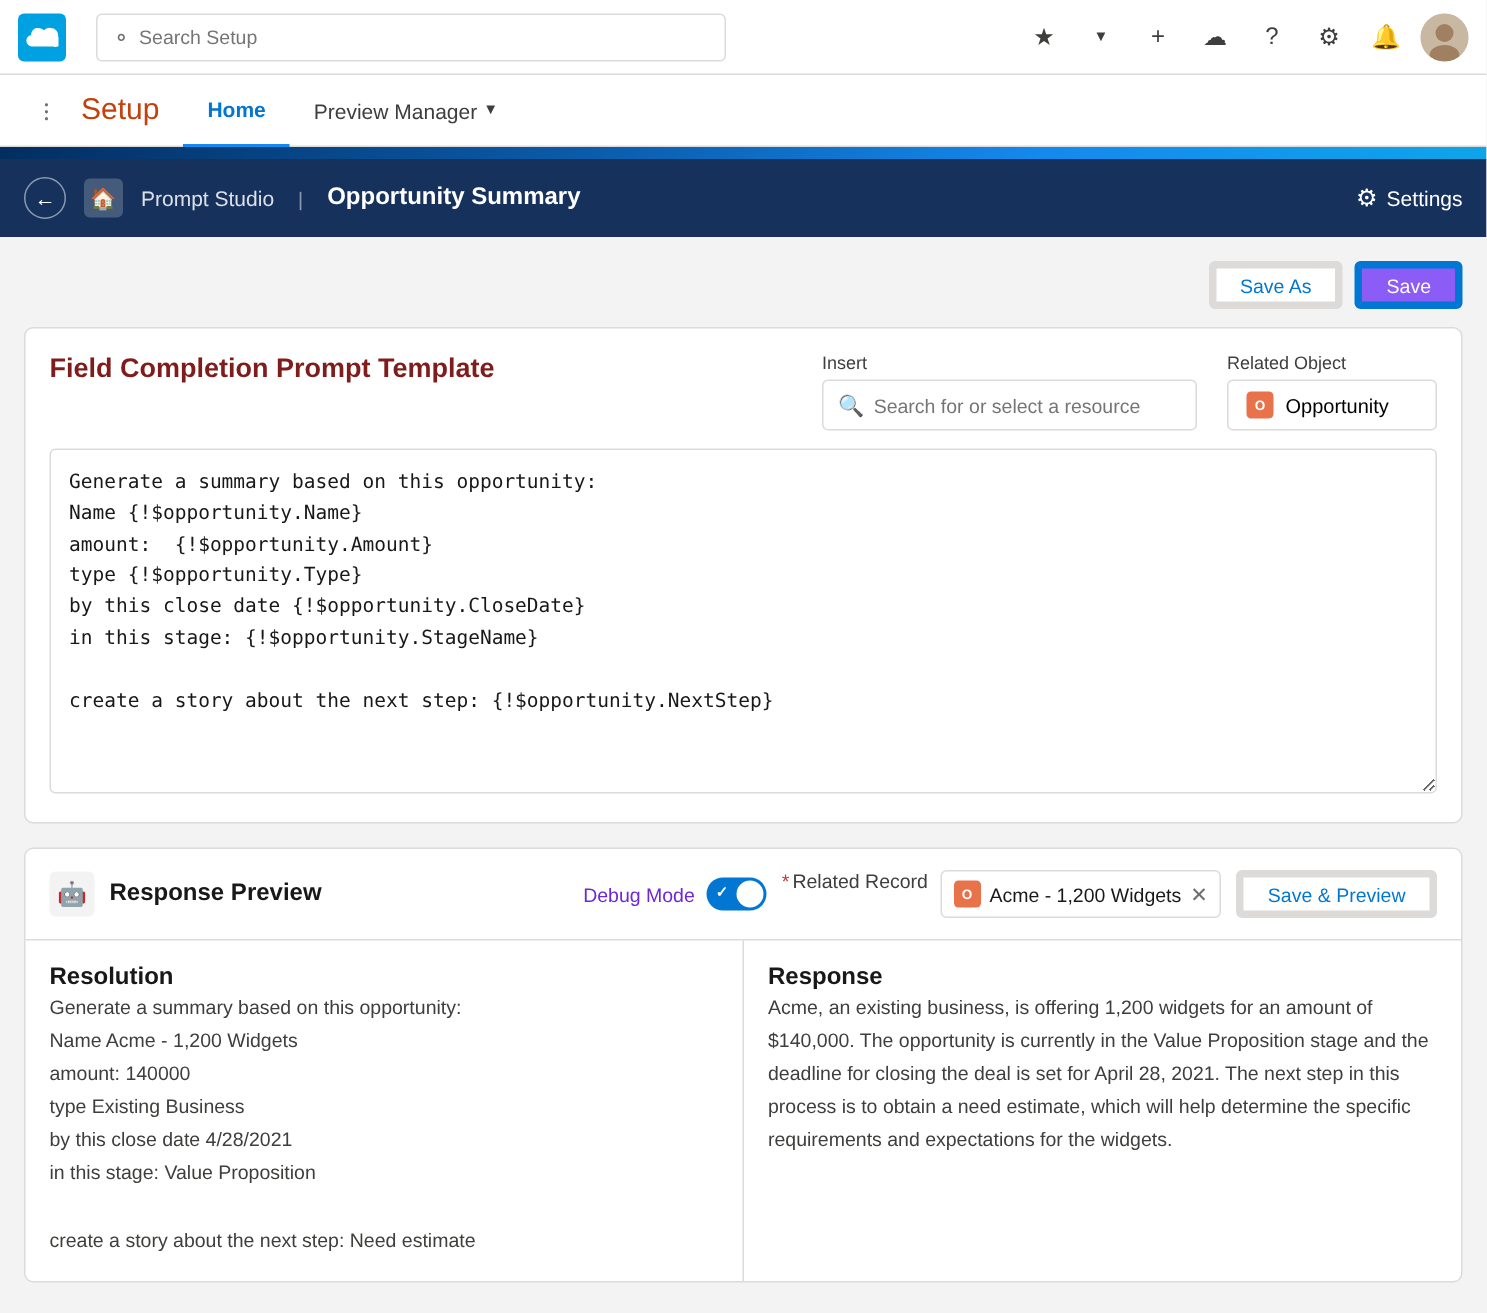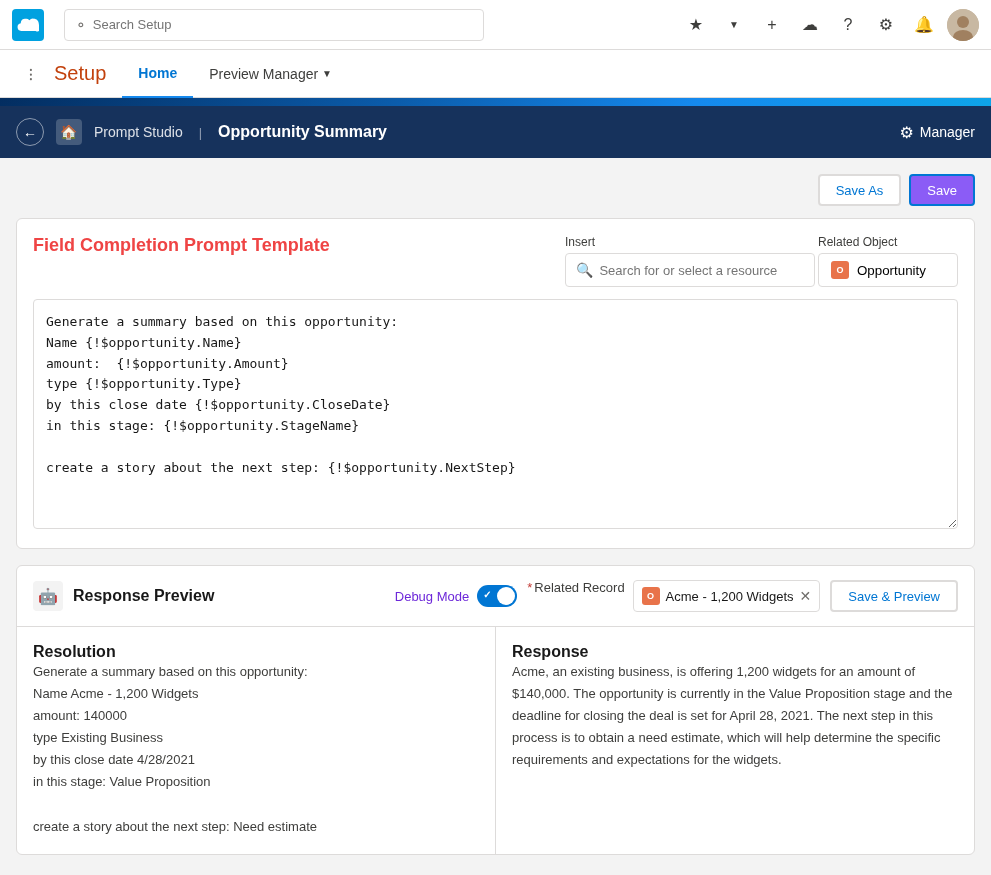--- a/index.html
+++ b/index.html
@@ -77,39 +77,39 @@
 
     
     .main-content { padding: 16px; background: #f3f3f3; min-height: calc(875px - 158px); }
 
     
     .action-bar {
       display: flex; justify-content: flex-end; gap: 8px; margin-bottom: 12px;
     }
     .btn {
       padding: 0 16px; height: 32px; border-radius: 4px; font-size: 13px; cursor: pointer;
-      display: flex; align-items: center; border: 2px solid #7f1d1d; background: #fff; color: #0176d3;
+      display: flex; align-items: center; border: 5px solid #7f1d1d; background: #fff; color: #0176d3;
     }
     .btn-primary {
       background: #8b5cf6; color: #fff; border-color: #0176d3;
     }
     .btn-neutral { background: #fff; color: #0176d3; border-color: #dddbda; }
 
     
     .card {
       background: #fff; border: 1px solid #dddbda; border-radius: 6px; margin-bottom: 16px; overflow: hidden;
     }
     .card-body { padding: 16px; }
 
     
     .field-completion-header {
       display: flex; align-items: flex-start; justify-content: space-between; margin-bottom: 12px; flex-wrap: wrap; gap: 10px;
     }
-    .field-completion-title { font-size: 18px; font-weight: 700; color: #ef4444; }
-    .insert-related { display: flex; gap: 3px; align-items: flex-end; }
+    .field-completion-title { font-size: 18px; font-weight: 700; color: #7f1d1d; }
+    .insert-related { display: flex; gap: 20px; align-items: flex-end; }
     .insert-group { display: flex; flex-direction: column; gap: 4px; }
     .insert-label { font-size: 12px; color: #3e3e3c; font-weight: 500; }
     .insert-search {
       display: flex; align-items: center; border: 1px solid #dddbda; border-radius: 4px;
       padding: 0 10px; height: 34px; background: #fff; min-width: 250px;
     }
     .insert-search input {
       border: none; outline: none; font-size: 13px; background: transparent; color: #3e3e3c; width: 100%;
     }
     .related-object-btn {
@@ -227,21 +227,21 @@
 <div class="breadcrumb-nav">
   <div class="breadcrumb-left">
     <button class="back-btn">←</button>
     <div class="prompt-studio-icon">🏠</div>
     <span class="breadcrumb-prompt">Prompt Studio</span>
     <span class="breadcrumb-divider">|</span>
     <span class="breadcrumb-current">Opportunity Summary</span>
   </div>
   <button class="settings-btn">
     <span style="font-size:16px;">⚙</span>
-    <span>Manager</span>
+    <span>Settings</span>
   </button>
 </div>
 
 <div class="main-content">
 
   <div class="action-bar">
     <button class="btn btn-neutral">Save As</button>
     <button class="btn btn-primary">Save</button>
   </div>
 

